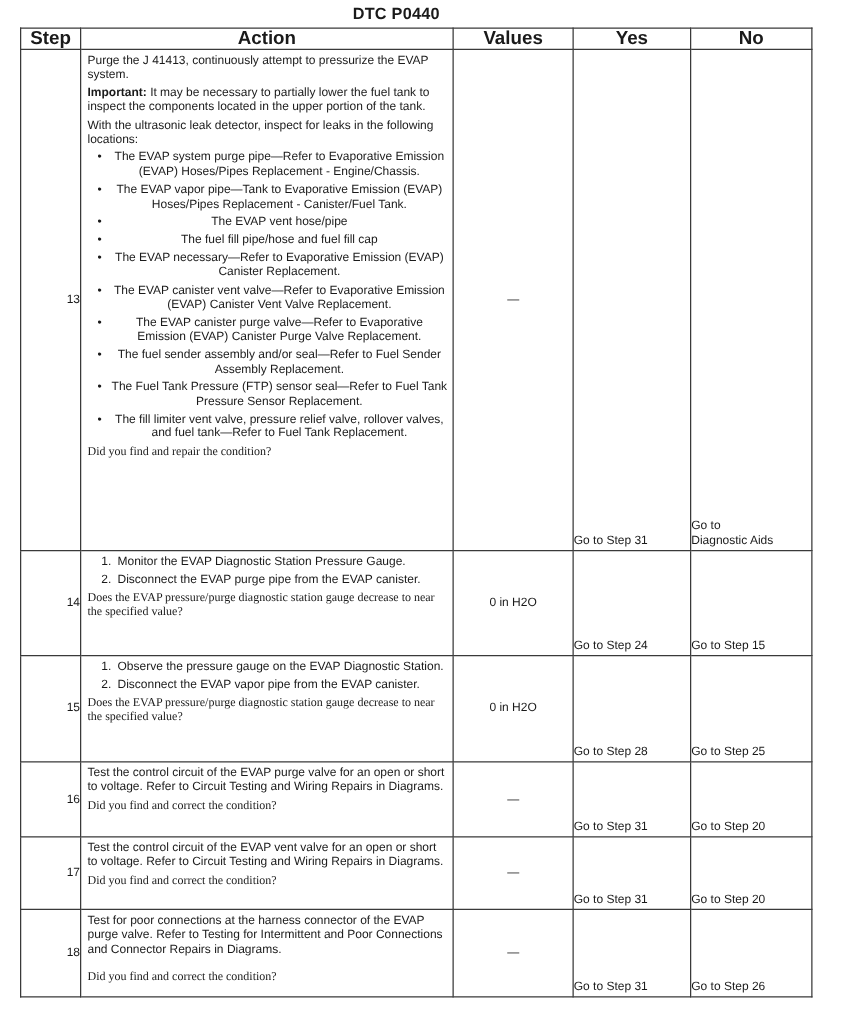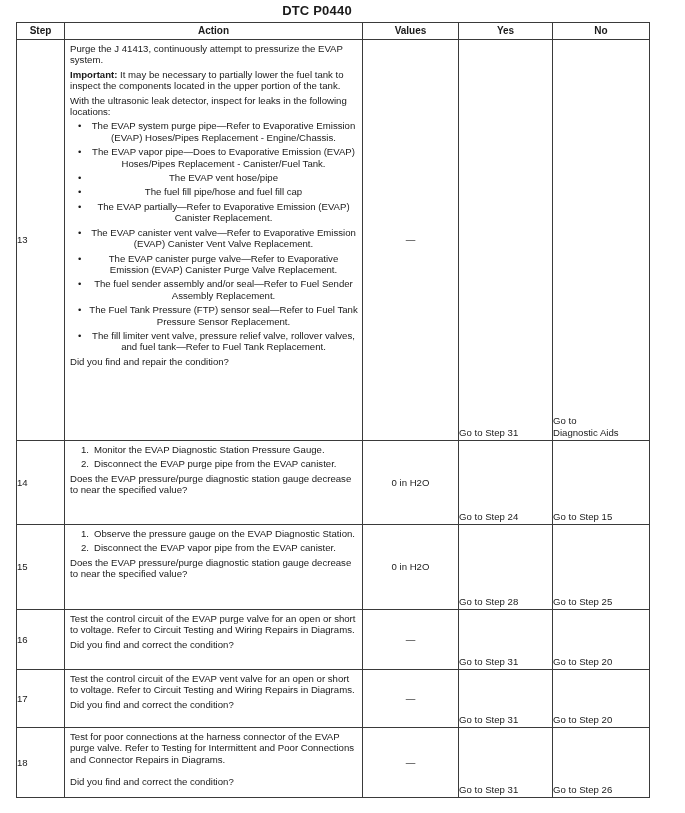--- a/index.html
+++ b/index.html
@@ -15,35 +15,35 @@
       position: absolute; top: 22px; left: 16px;
       border-collapse: collapse; table-layout: fixed;
       width: 633px;
       font-size: 9.6px; line-height: 11.4px;
     }
     table.dtc th, table.dtc td {
       border: 1.3px solid #3a3a3a;
       padding: 0;
     }
     table.dtc th {
-      font-weight: bold; font-size: 10px; height: 16px; text-align: center;
+      font-weight: bold; font-size: 15px; height: 16px; text-align: center;
       vertical-align: middle;
     }
     col.c-step { width: 48px; }
     col.c-action { width: 298px; }
     col.c-values { width: 96px; }
     col.c-yes { width: 94px; }
     col.c-no { width: 97px; }
 
-    td.step { text-align: left; vertical-align: middle; }
+    td.step { text-align: right; vertical-align: middle; }
     td.action { vertical-align: top; padding: 3px 4px 2px 5px !important; }
     td.values { text-align: center; vertical-align: middle; }
     td.yes, td.no { vertical-align: bottom; padding-bottom: 2px !important; }
     .para { margin: 0 0 3px 0; }
-    .para:last-child { margin-bottom: 0; }
+    .para:last-child { margin-bottom: 0; font-family: Liberation Serif, serif; }
     .bold { font-weight: bold; text-align: center; }
     .ital { }
     ul.bullets { margin: 0 0 3px 0; padding: 0 0 0 19px; list-style: none; text-align: center; }
     ul.bullets li { position: relative; margin-bottom: 3px; }
     ul.bullets li::before {
       content: "\2022"; position: absolute; left: -11px; top: 0;
     }
     ol.steps { margin: 0 0 3px 0; padding: 0 0 0 24px; list-style: none; }
     ol.steps li { position: relative; margin-bottom: 3px; }
     ol.steps li .num { position: absolute; left: -13px; top: 0; }
@@ -80,24 +80,24 @@
   <tbody>
 
     <tr class="r13">
       <td class="step">13</td>
       <td class="action">
         <p class="para"><span>Purge the </span><span class="ital">J 41413</span><span>, continuously attempt to pressurize the EVAP system.</span></p>
         <p class="para"><span class="bold">Important:</span><span> It may be necessary to partially lower the fuel tank to inspect the components located in the upper portion of the tank.</span></p>
         <p class="para">With the ultrasonic leak detector, inspect for leaks in the following locations:</p>
         <ul class="bullets">
           <li><span>The EVAP system purge pipe—Refer to </span><span class="ital">Evaporative Emission (EVAP) Hoses/Pipes Replacement - Engine/Chassis</span><span>.</span></li>
-          <li><span>The EVAP vapor pipe—Does to </span><span class="ital">Evaporative Emission (EVAP) Hoses/Pipes Replacement - Canister/Fuel Tank</span><span>.</span></li>
+          <li><span>The EVAP vapor pipe—Tank to </span><span class="ital">Evaporative Emission (EVAP) Hoses/Pipes Replacement - Canister/Fuel Tank</span><span>.</span></li>
           <li><span>The EVAP vent hose/pipe</span></li>
           <li><span>The fuel fill pipe/hose and fuel fill cap</span></li>
-          <li><span>The EVAP partially—Refer to </span><span class="ital">Evaporative Emission (EVAP) Canister Replacement</span><span>.</span></li>
+          <li><span>The EVAP necessary—Refer to </span><span class="ital">Evaporative Emission (EVAP) Canister Replacement</span><span>.</span></li>
           <li><span>The EVAP canister vent valve—Refer to </span><span class="ital">Evaporative Emission (EVAP) Canister Vent Valve Replacement</span><span>.</span></li>
           <li><span>The EVAP canister purge valve—Refer to </span><span class="ital">Evaporative Emission (EVAP) Canister Purge Valve Replacement</span><span>.</span></li>
           <li><span>The fuel sender assembly and/or seal—Refer to </span><span class="ital">Fuel Sender Assembly Replacement</span><span>.</span></li>
           <li><span>The Fuel Tank Pressure (FTP) sensor seal—Refer to </span><span class="ital">Fuel Tank Pressure Sensor Replacement</span><span>.</span></li>
           <li><span>The fill limiter vent valve, pressure relief valve, rollover valves, and fuel tank—Refer to </span><span class="ital">Fuel Tank Replacement</span><span>.</span></li>
         </ul>
         <p class="para">Did you find and repair the condition?</p>
       </td>
       <td class="values"><span>—</span></td>
       <td class="yes"><span>Go to </span><span class="ital">Step 31</span></td>

